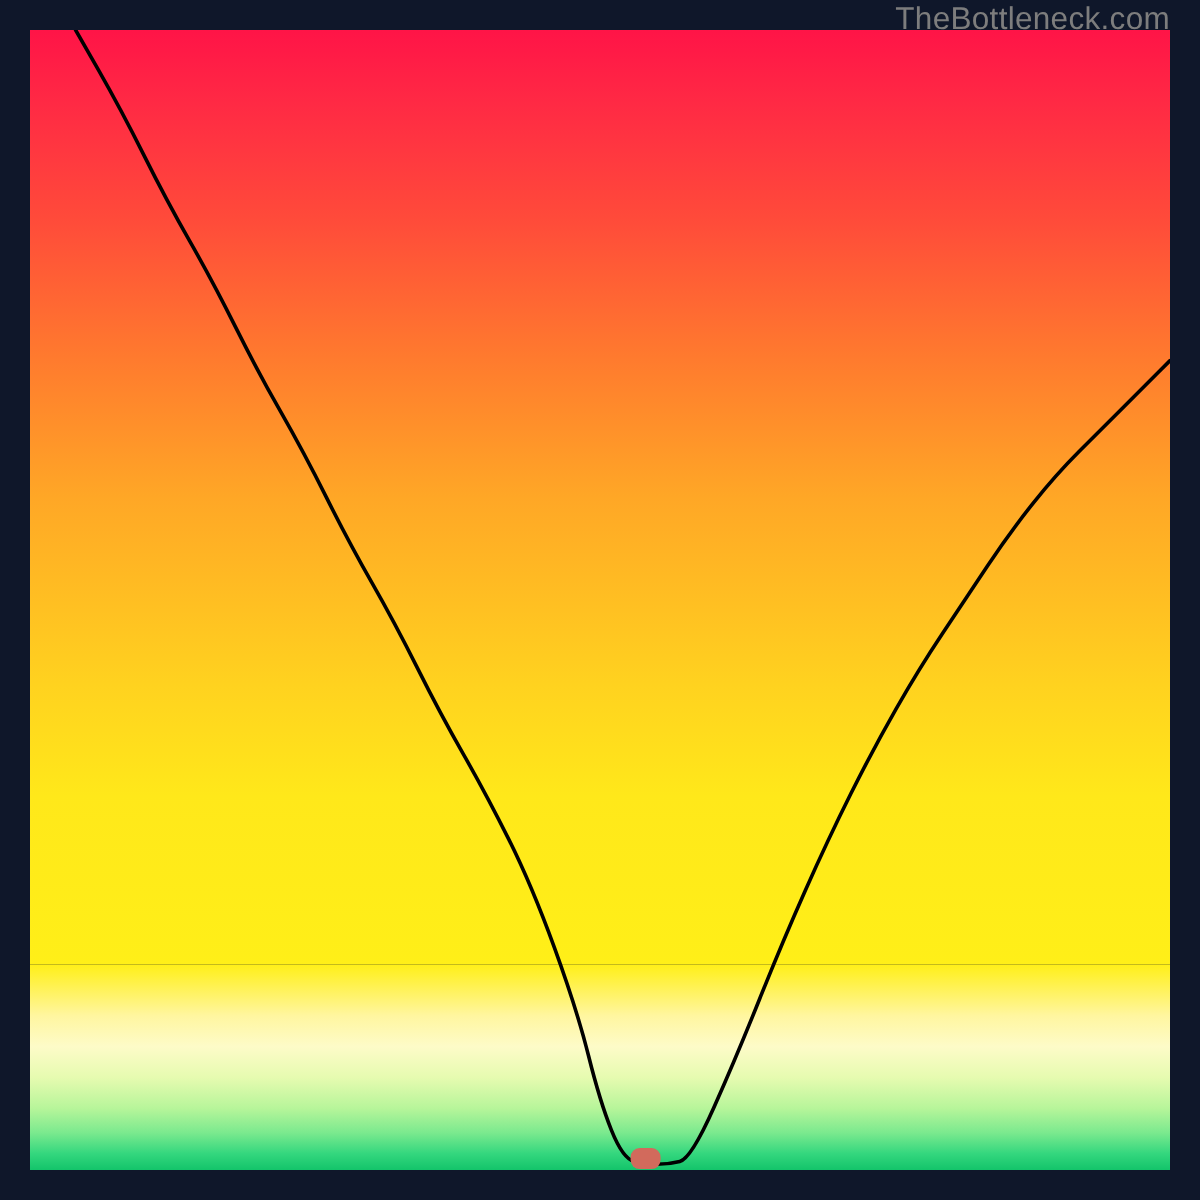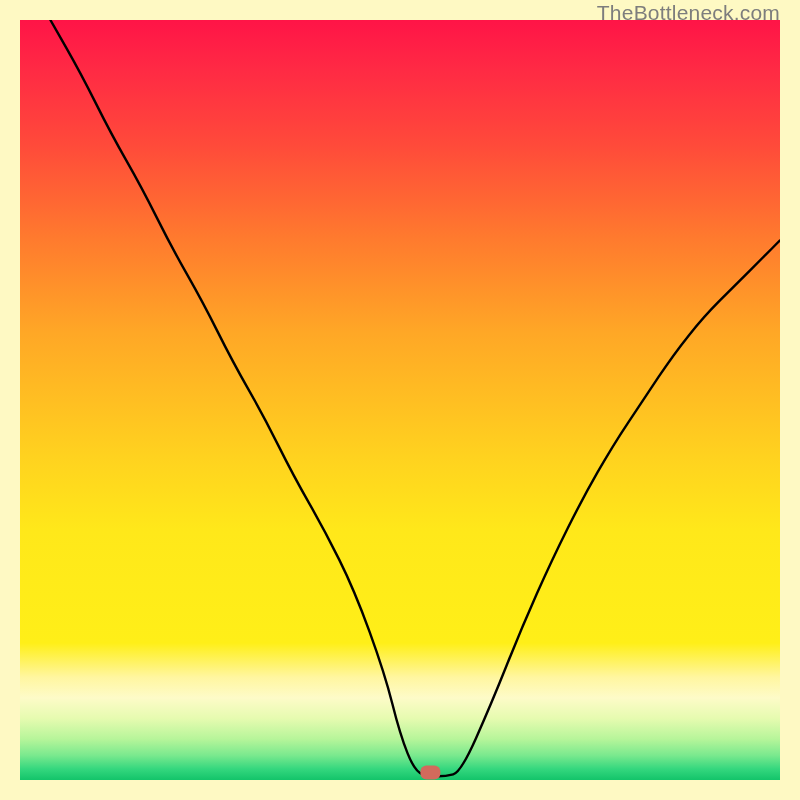--- a/index.html
+++ b/index.html
@@ -8,21 +8,21 @@
     width: 800px;
     height: 800px;
     overflow: hidden;
     background: #000;
     font-family: Arial, Helvetica, sans-serif;
   }
   .frame {
     position: relative;
     width: 800px;
     height: 800px;
-    background: #fef9c3;
+    background: #0f172a;
   }
   .plot-area {
     position: absolute;
     left: 20px;
     top: 20px;
     width: 760px;
     height: 760px;
     overflow: hidden;
   }
   .gradient-bg {

